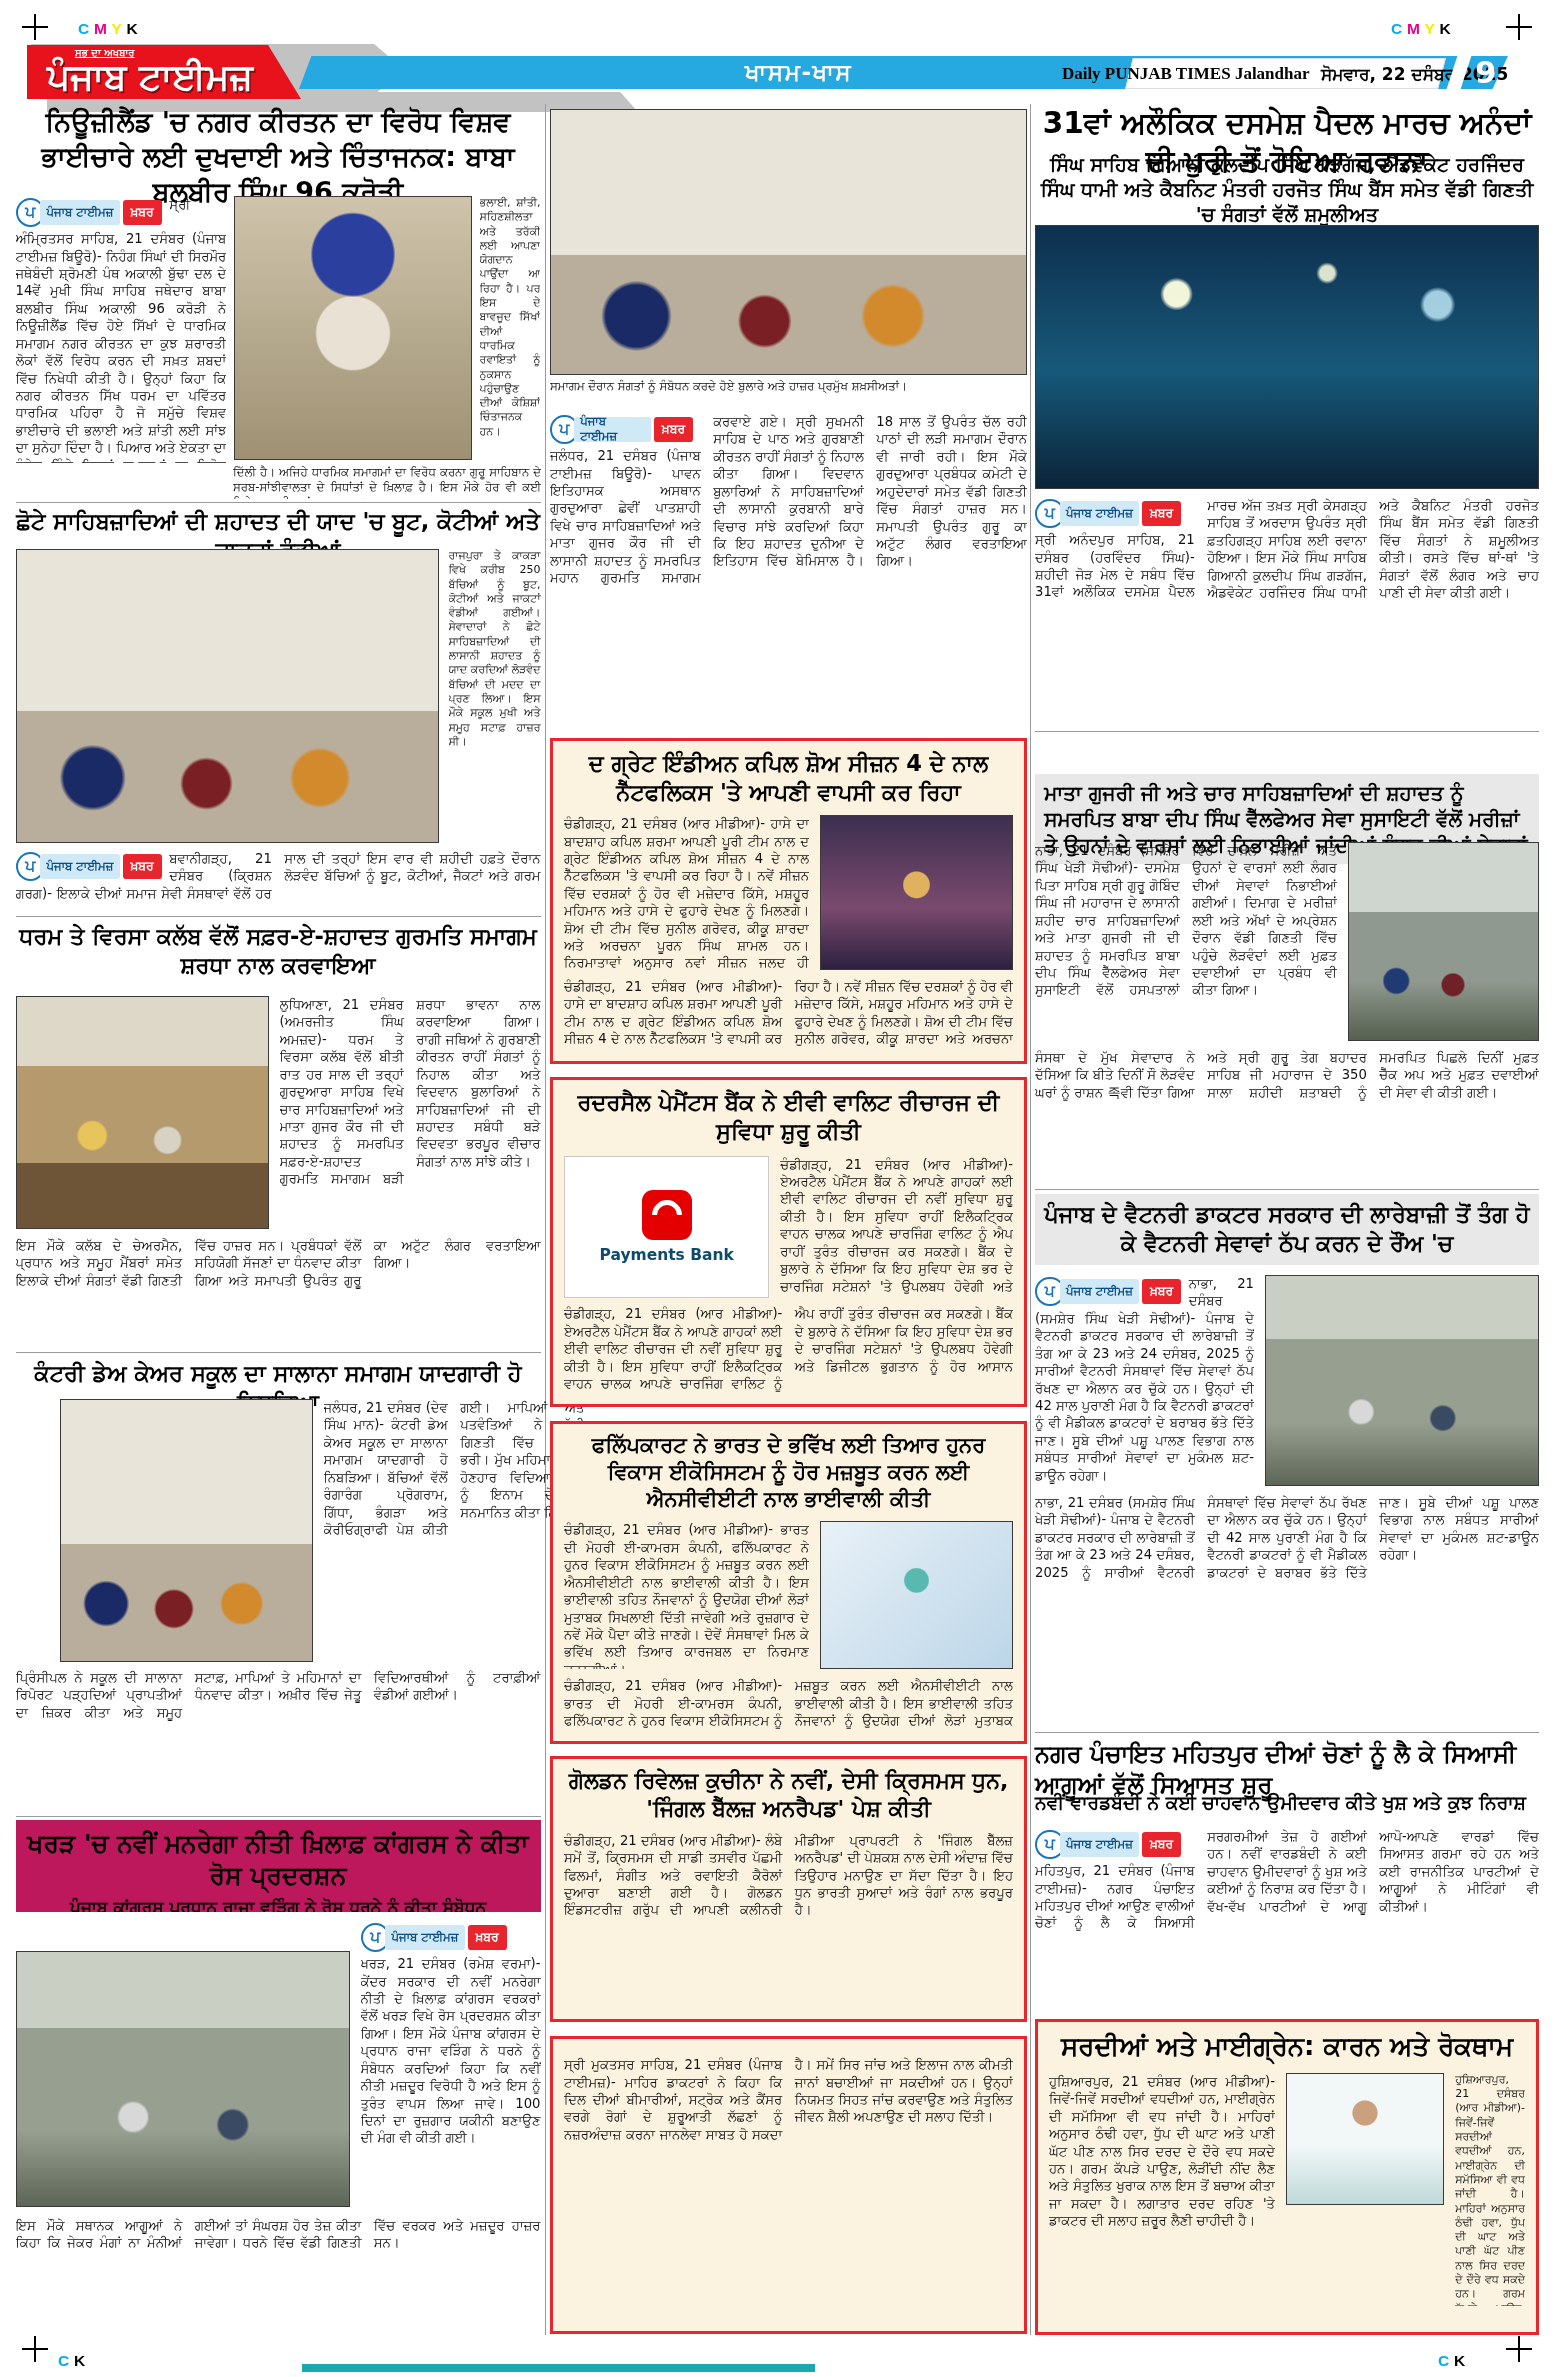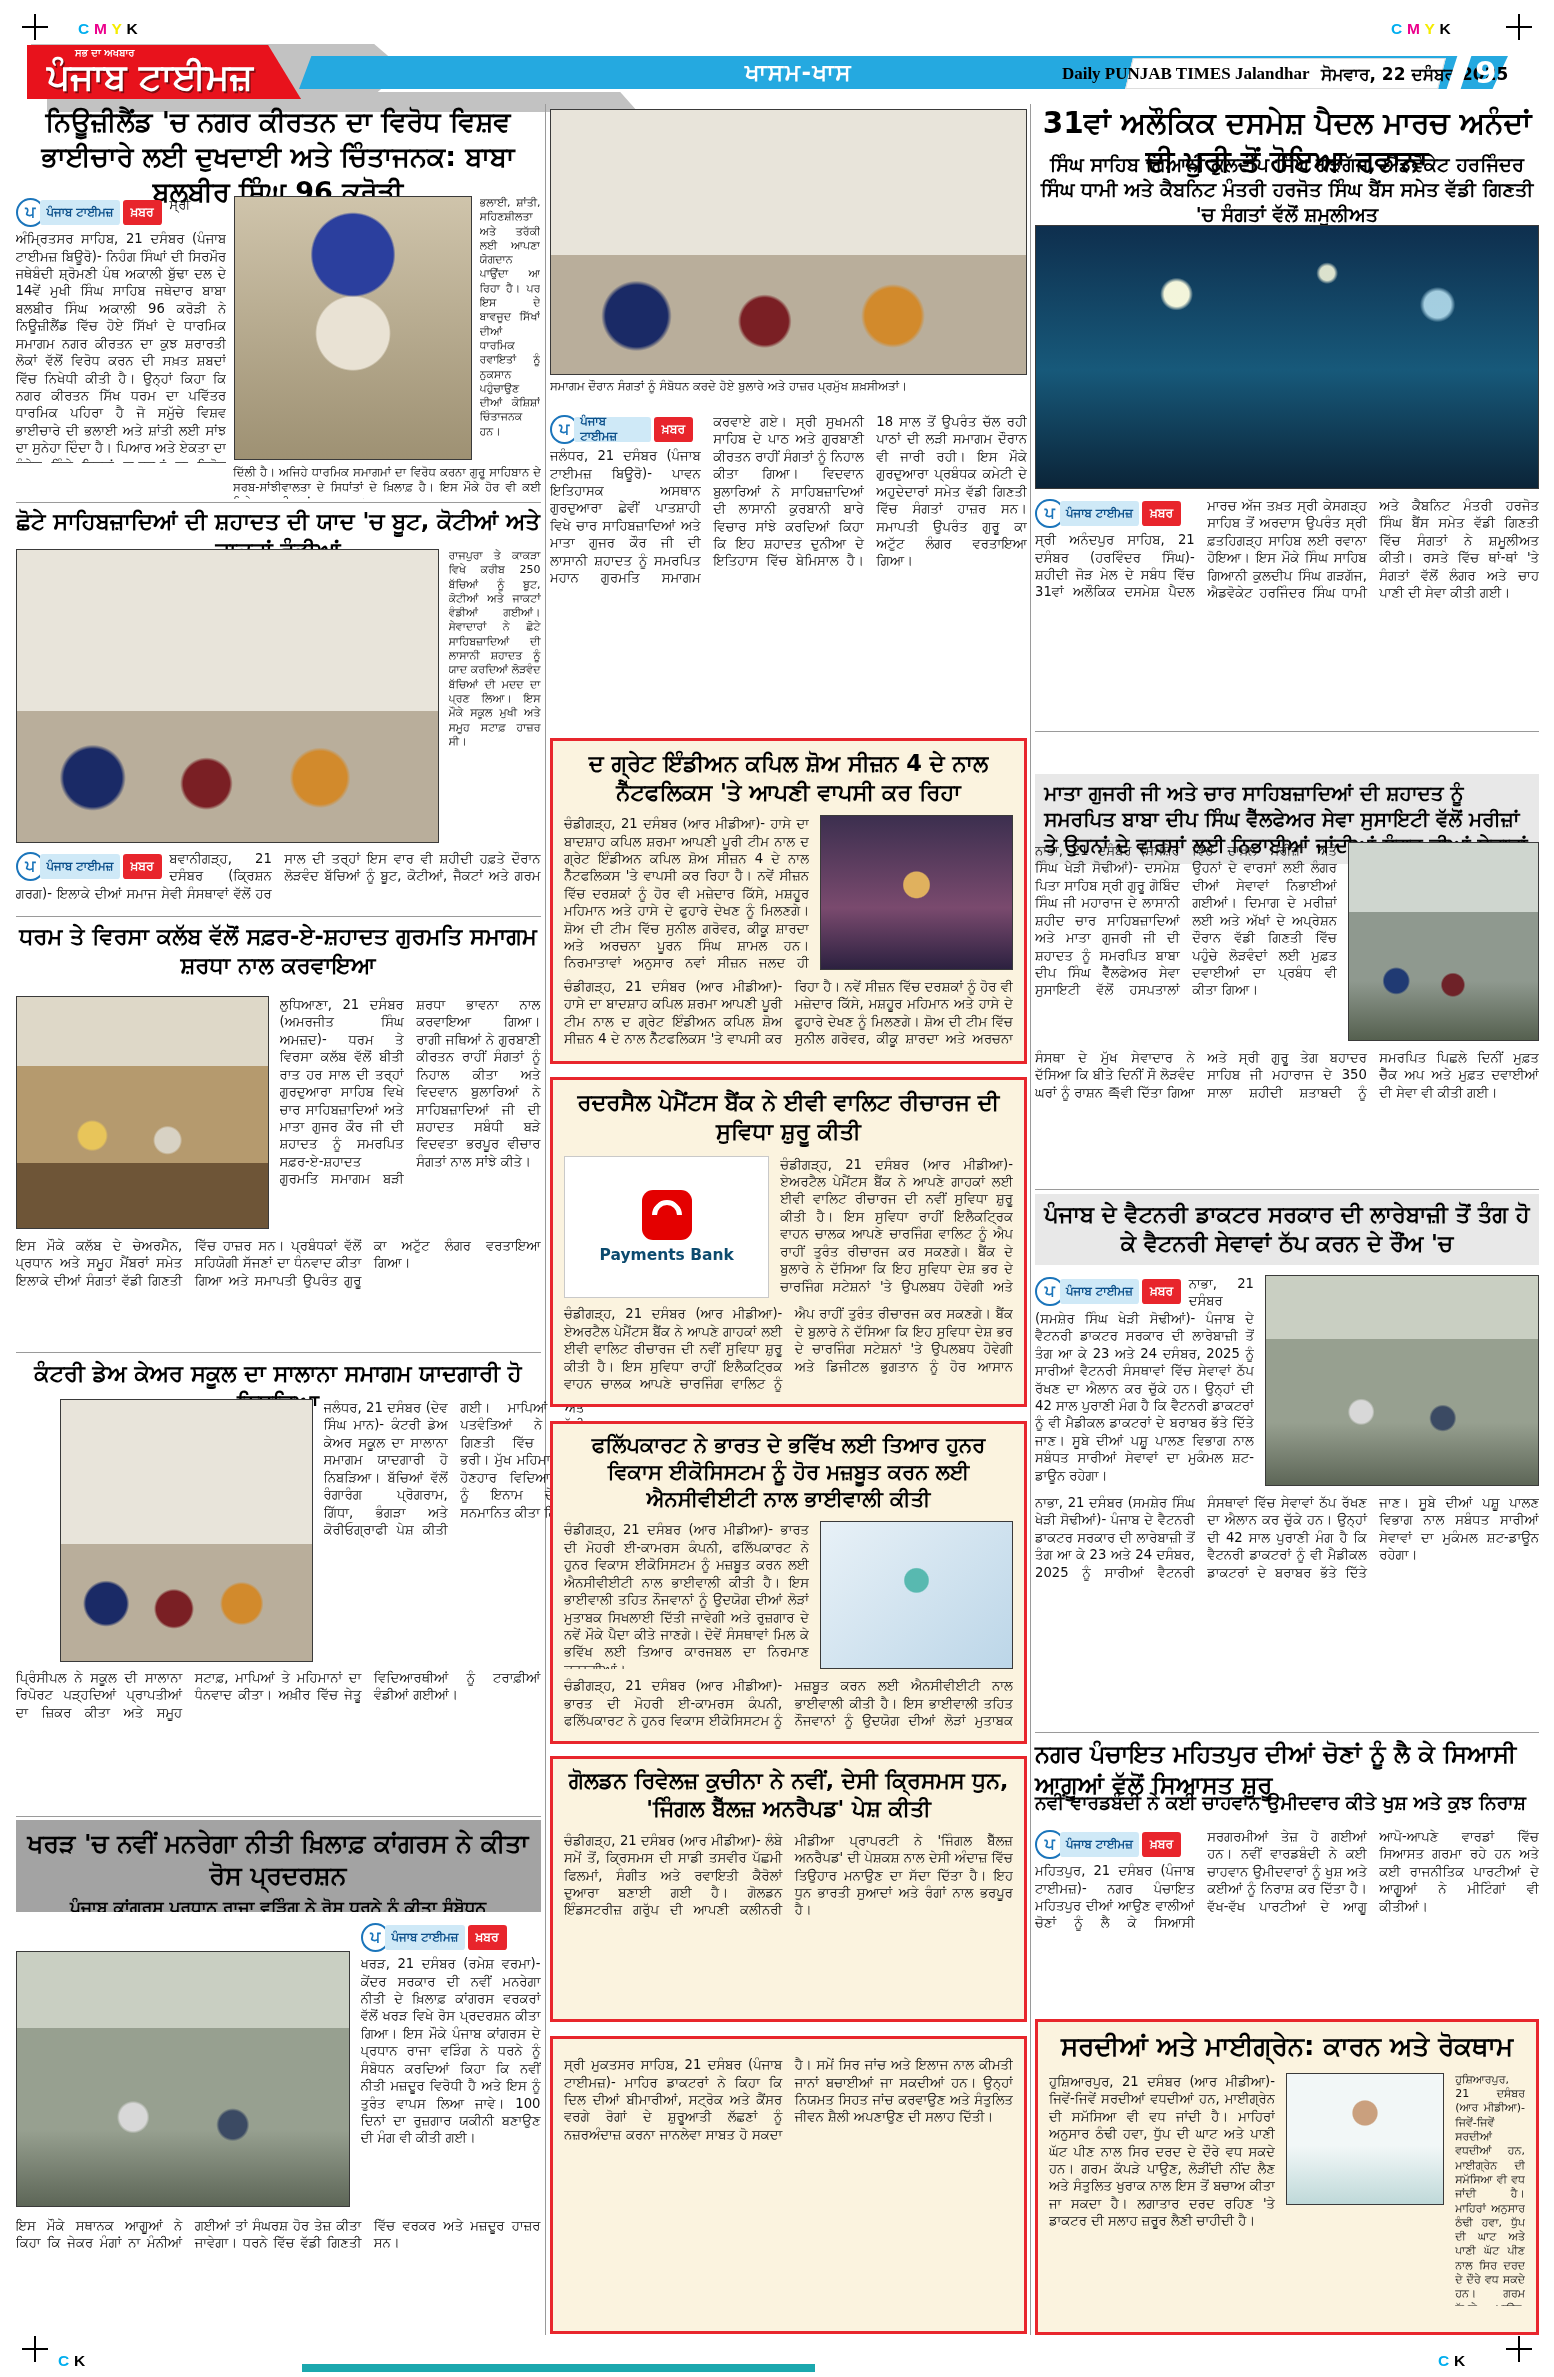--- a/index.html
+++ b/index.html
@@ -69,21 +69,21 @@
               radial-gradient(circle at 65% 68%,#3b4a63 0 5%,rgba(0,0,0,0) 6%),
               linear-gradient(180deg,#c9cfc2 0 30%,#97a090 30% 70%,#5d6657);}
   .ph-kapil{background:radial-gradient(circle at 50% 45%,#e0b15e 0 10%,rgba(0,0,0,0) 11%),
             linear-gradient(180deg,#3c2f4f,#7a4a6e 60%,#2c2140);}
   .ph-banner{background:radial-gradient(circle at 50% 40%,#58b9b0 0 9%,rgba(0,0,0,0) 10%),
              linear-gradient(135deg,#e8f1f7,#bcd6e8);}
   .ph-doctor{background:radial-gradient(circle at 50% 30%,#caa07e 0 10%,rgba(0,0,0,0) 11%),
              linear-gradient(180deg,#f2f7f7 0 55%,#bfd9d9);}
   
   .rbox{border:3.1px solid #e8262d;background:#fbf3df;box-sizing:border-box;padding:7.8px 11px;overflow:hidden;}
-  .greenbox{background:#a3a3a3;box-sizing:border-box;padding:7.8px 11px;overflow:hidden;}
+  .greenbox{background:#be185d;box-sizing:border-box;padding:7.8px 11px;overflow:hidden;}
   .flexrow{display:flex;gap:11px;}
   
   .logocard{background:#fff;border:0.8px solid #c9c9c9;display:flex;flex-direction:column;
             align-items:center;justify-content:center;gap:6.2px;}
   .airtel-ic{width:50px;height:50px;border-radius:11px;background:#e40000;position:relative;}
   .airtel-ic::after{content:'';position:absolute;inset:10px;border:5.4px solid #fff;border-radius:50%;
             border-left-color:rgba(0,0,0,0);border-bottom-color:rgba(0,0,0,0);transform:rotate(-45deg);}
   .logotx{font-weight:bold;color:#0c4a6e;font-size:15.5px;}
   .teal-bar{background:#1ba8ae;}
 </style>
@@ -105,21 +105,21 @@
   <div class="abs mh-gray" style="left:47px;top:92px;width:591px;height:20px;clip-path:polygon(0 0,97% 0,100% 100%,0 100%);"></div>
   <div class="abs mh-blue" style="left:299px;top:56px;width:1209px;height:33px;"></div>
   <div class="abs mh-sec" style="left:745px;top:59px;">ਖਾਸਮ-ਖਾਸ</div>
   <div class="abs mh-white" style="left:1129px;top:58px;width:311px;height:29px;">
     <span class="mh-eng">Daily PUNJAB TIMES Jalandhar</span>
     <span class="mh-date">ਸੋਮਵਾਰ, 22 ਦਸੰਬਰ 2025</span>
   </div>
   <div class="abs mh-gap" style="left:1452px;top:56px;width:14px;height:33px;"></div>
   <div class="abs mh-num" style="left:1475px;top:54px;">9</div>
   <div class="abs mh-red" style="left:27px;top:45px;width:274px;height:54px;">
-    <div class="mh-tag" style="position:absolute;left:48px;top:2.3px;">ਸਭ ਦਾ ਅਖਬਾਰ</div>
+    <div class="mh-tag" style="position:absolute;left:48px;top:2.3px;text-decoration:underline;">ਸਭ ਦਾ ਅਖਬਾਰ</div>
     <div class="mh-logo" style="position:absolute;left:20px;top:11px;">ਪੰਜਾਬ ਟਾਈਮਜ਼</div>
   </div>
 
   <div class="abs vrule" style="left:545px;top:104px;height:2231px;"></div>
   <div class="abs vrule" style="left:1030px;top:104px;height:2231px;"></div>
 
   <div class="abs head" style="left:15.5px;top:104px;width:525px;font-size:27px;">ਨਿਊਜ਼ੀਲੈਂਡ 'ਚ ਨਗਰ ਕੀਰਤਨ ਦਾ ਵਿਰੋਧ ਵਿਸ਼ਵ ਭਾਈਚਾਰੇ ਲਈ ਦੁਖਦਾਈ ਅਤੇ ਚਿੰਤਾਜਨਕ: ਬਾਬਾ ਬਲਬੀਰ ਸਿੰਘ 96 ਕਰੋੜੀ</div>
   <div class="abs" style="left:15.5px;top:196px;width:525px;height:267px;display:flex;gap:7.8px;">
     <div class="bodytx" style="width:211px;height:267px;">
       <span class="badge">

